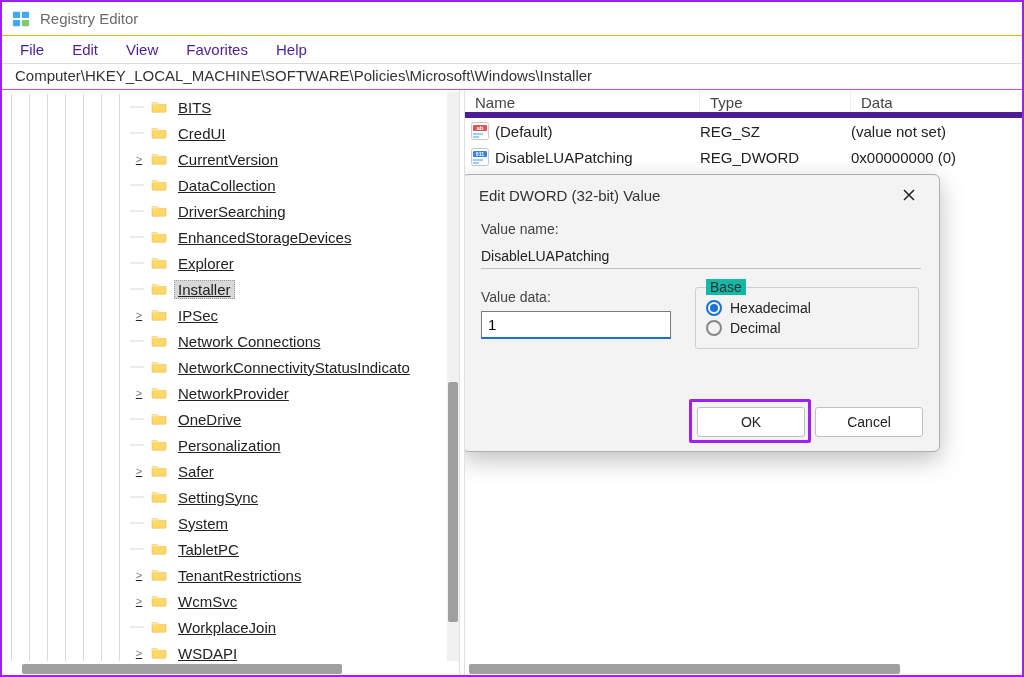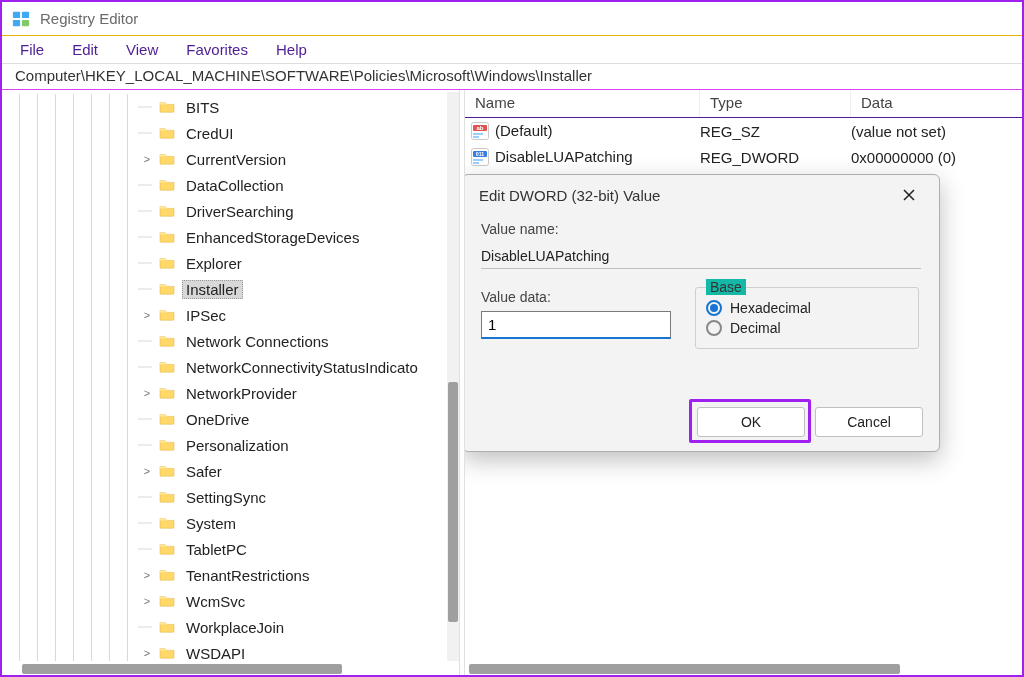--- a/index.html
+++ b/index.html
@@ -24,36 +24,36 @@
 
   
   .tree-panel { width: 457px; position: relative; overflow: hidden; background: #fff; }
   .tree-scroll { position: absolute; left: 0; right: 14px; top: 0; bottom: 14px; overflow: hidden; }
   .tree-vscroll { position: absolute; right: 0; top: 2px; bottom: 14px; width: 12px; background: #f1f1f1; }
   .tree-vscroll .thumb { position: absolute; left: 1px; right: 1px; top: 290px; height: 240px; background: #9f9f9f; border-radius: 2px; }
   .tree-hscroll { position: absolute; left: 2px; right: 14px; bottom: 0; height: 12px; background: #fff; }
   .tree-hscroll .thumb { position: absolute; top: 1px; bottom: 1px; left: 18px; width: 320px; background: #9f9f9f; border-radius: 2px; }
 
   .tree-inner { padding: 4px 0 0 0; }
-  .tree-row { display: flex; align-items: center; height: 26px; padding-left: 8px; white-space: nowrap; }
+  .tree-row { display: flex; align-items: center; height: 26px; white-space: nowrap; text-decoration: underline; }
   .tree-guide { width: 18px; height: 26px; position: relative; flex-shrink: 0; }
   .tree-guide .vline { position: absolute; left: 9px; top: 0; bottom: 0; width: 1px; background: #d9d9d9; }
   .tree-branch { width: 22px; height: 26px; display: flex; align-items: center; justify-content: center; flex-shrink: 0; }
   .chev { color: #777; font-size: 11px; }
   .folder-icon { width: 18px; height: 14px; flex-shrink: 0; margin-right: 6px; }
   .tree-label { padding: 1px 4px; }
   .tree-label.selected { background: #d8d8d8; border: 1px dotted #999; padding: 0px 3px; }
 
   
   .list-panel { flex: 1; position: relative; overflow: hidden; }
-  .list-header { display: flex; height: 28px; border-bottom: 1px solid #4c1d95; }
+  .list-header { display: flex; height: 28px; border-bottom: 6px solid #4c1d95; }
   .list-header .col { padding: 4px 10px; color: #444; border-right: 1px solid #eee; }
   .list-body { position: relative; }
   .list-row { display: flex; align-items: center; height: 26px; }
-  .list-row .name-cell { width: 235px; padding-left: 6px; display: flex; align-items: flex-start; }
+  .list-row .name-cell { width: 235px; padding-left: 6px; display: flex; align-items: center; }
   .list-row .type-cell { width: 151px; }
   .list-row .data-cell { flex: 1; }
   .val-icon { width: 18px; height: 18px; margin-right: 6px; }
 
   .list-hscroll { position: absolute; left: 2px; right: 2px; bottom: 0; height: 12px; background: #fff; }
   .list-hscroll .thumb { position: absolute; top: 1px; bottom: 1px; left: 2px; width: 78%; background: #9f9f9f; border-radius: 2px; }
 
   
   .dlg-backdrop { position: absolute; left: 0; right: 0; top: 0; bottom: 0; pointer-events: none; }
   .dlg { position: absolute; left: -3px; top: 84px; width: 478px; height: 278px; background: #f3f3f3; border: 1px solid #aeaeae; border-radius: 6px; box-shadow: 0 8px 24px rgba(0,0,0,.25); color: #222; font-size: 14px; }

